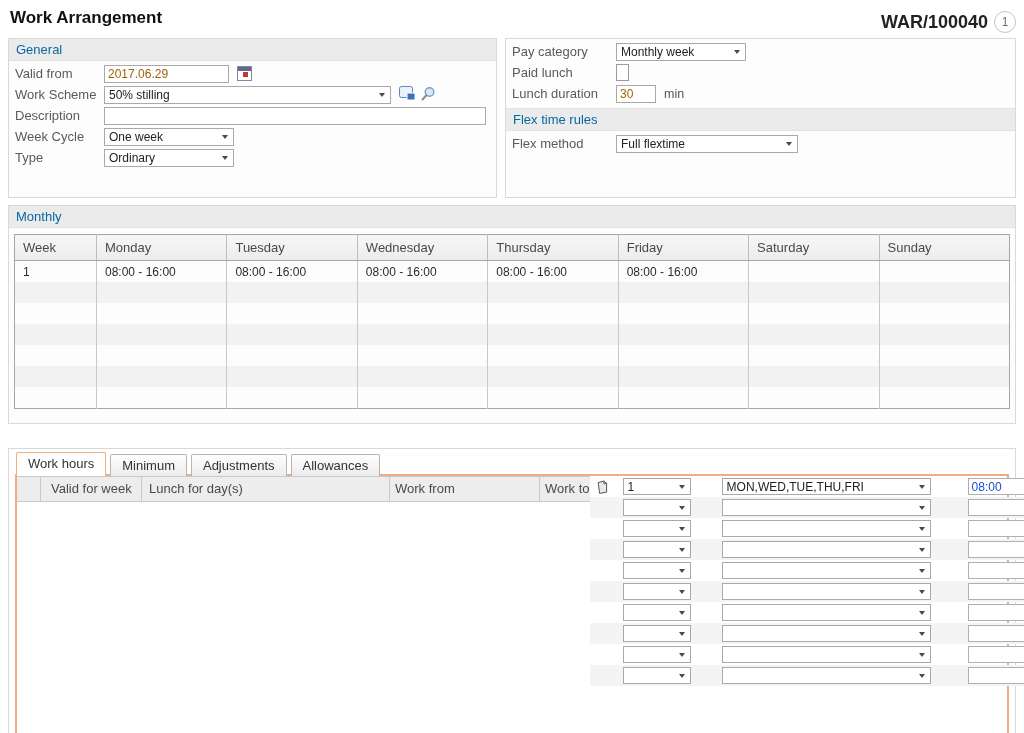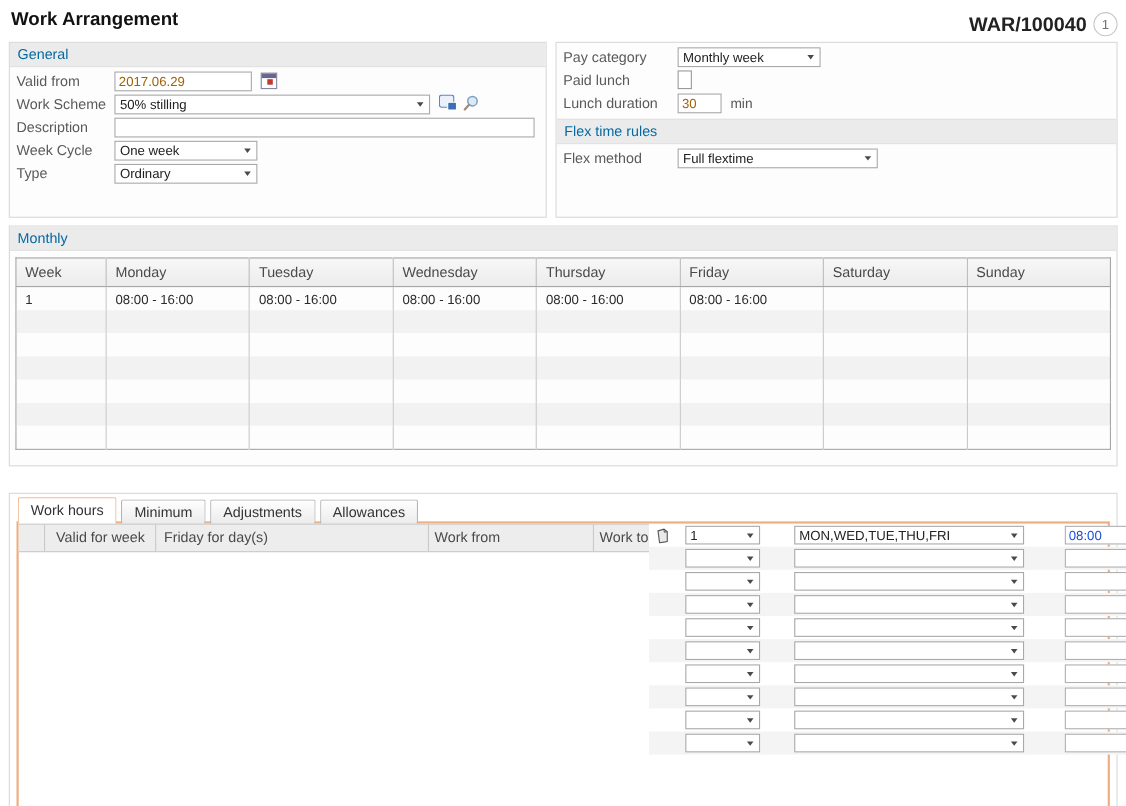--- a/index.html
+++ b/index.html
@@ -254,21 +254,21 @@
       <div class="tab active">Work hours</div>
       <div class="tab">Minimum</div>
       <div class="tab">Adjustments</div>
       <div class="tab">Allowances</div>
     </div>
   <div class="tab-panel">
     <div class="gspacer"></div>
     <div class="ghead">
         <div class="gh c0"></div>
         <div class="gh c1">Valid for week</div>
-        <div class="gh c2">Friday for day(s)</div>
+        <div class="gh c2">Lunch for day(s)</div>
         <div class="gh c3">Work from</div>
         <div class="gh c4">Work to</div>
       </div>
     <div>
         <div class="grow">
           <div class="gc c0">
             <svg width="13" height="14" viewBox="0 0 13 14">
               <path d="M3.2 2.6 L8.6 1.1 L11.6 3.4 L11.6 12.2 L4.6 13.4 Z" fill="#e9e9e9" stroke="#555" stroke-width="1"></path>
               <path d="M8.6 1.1 L8.9 3.9 L11.6 3.4 Z" fill="#bdbdbd" stroke="#555" stroke-width="0.8"></path>
             </svg>

